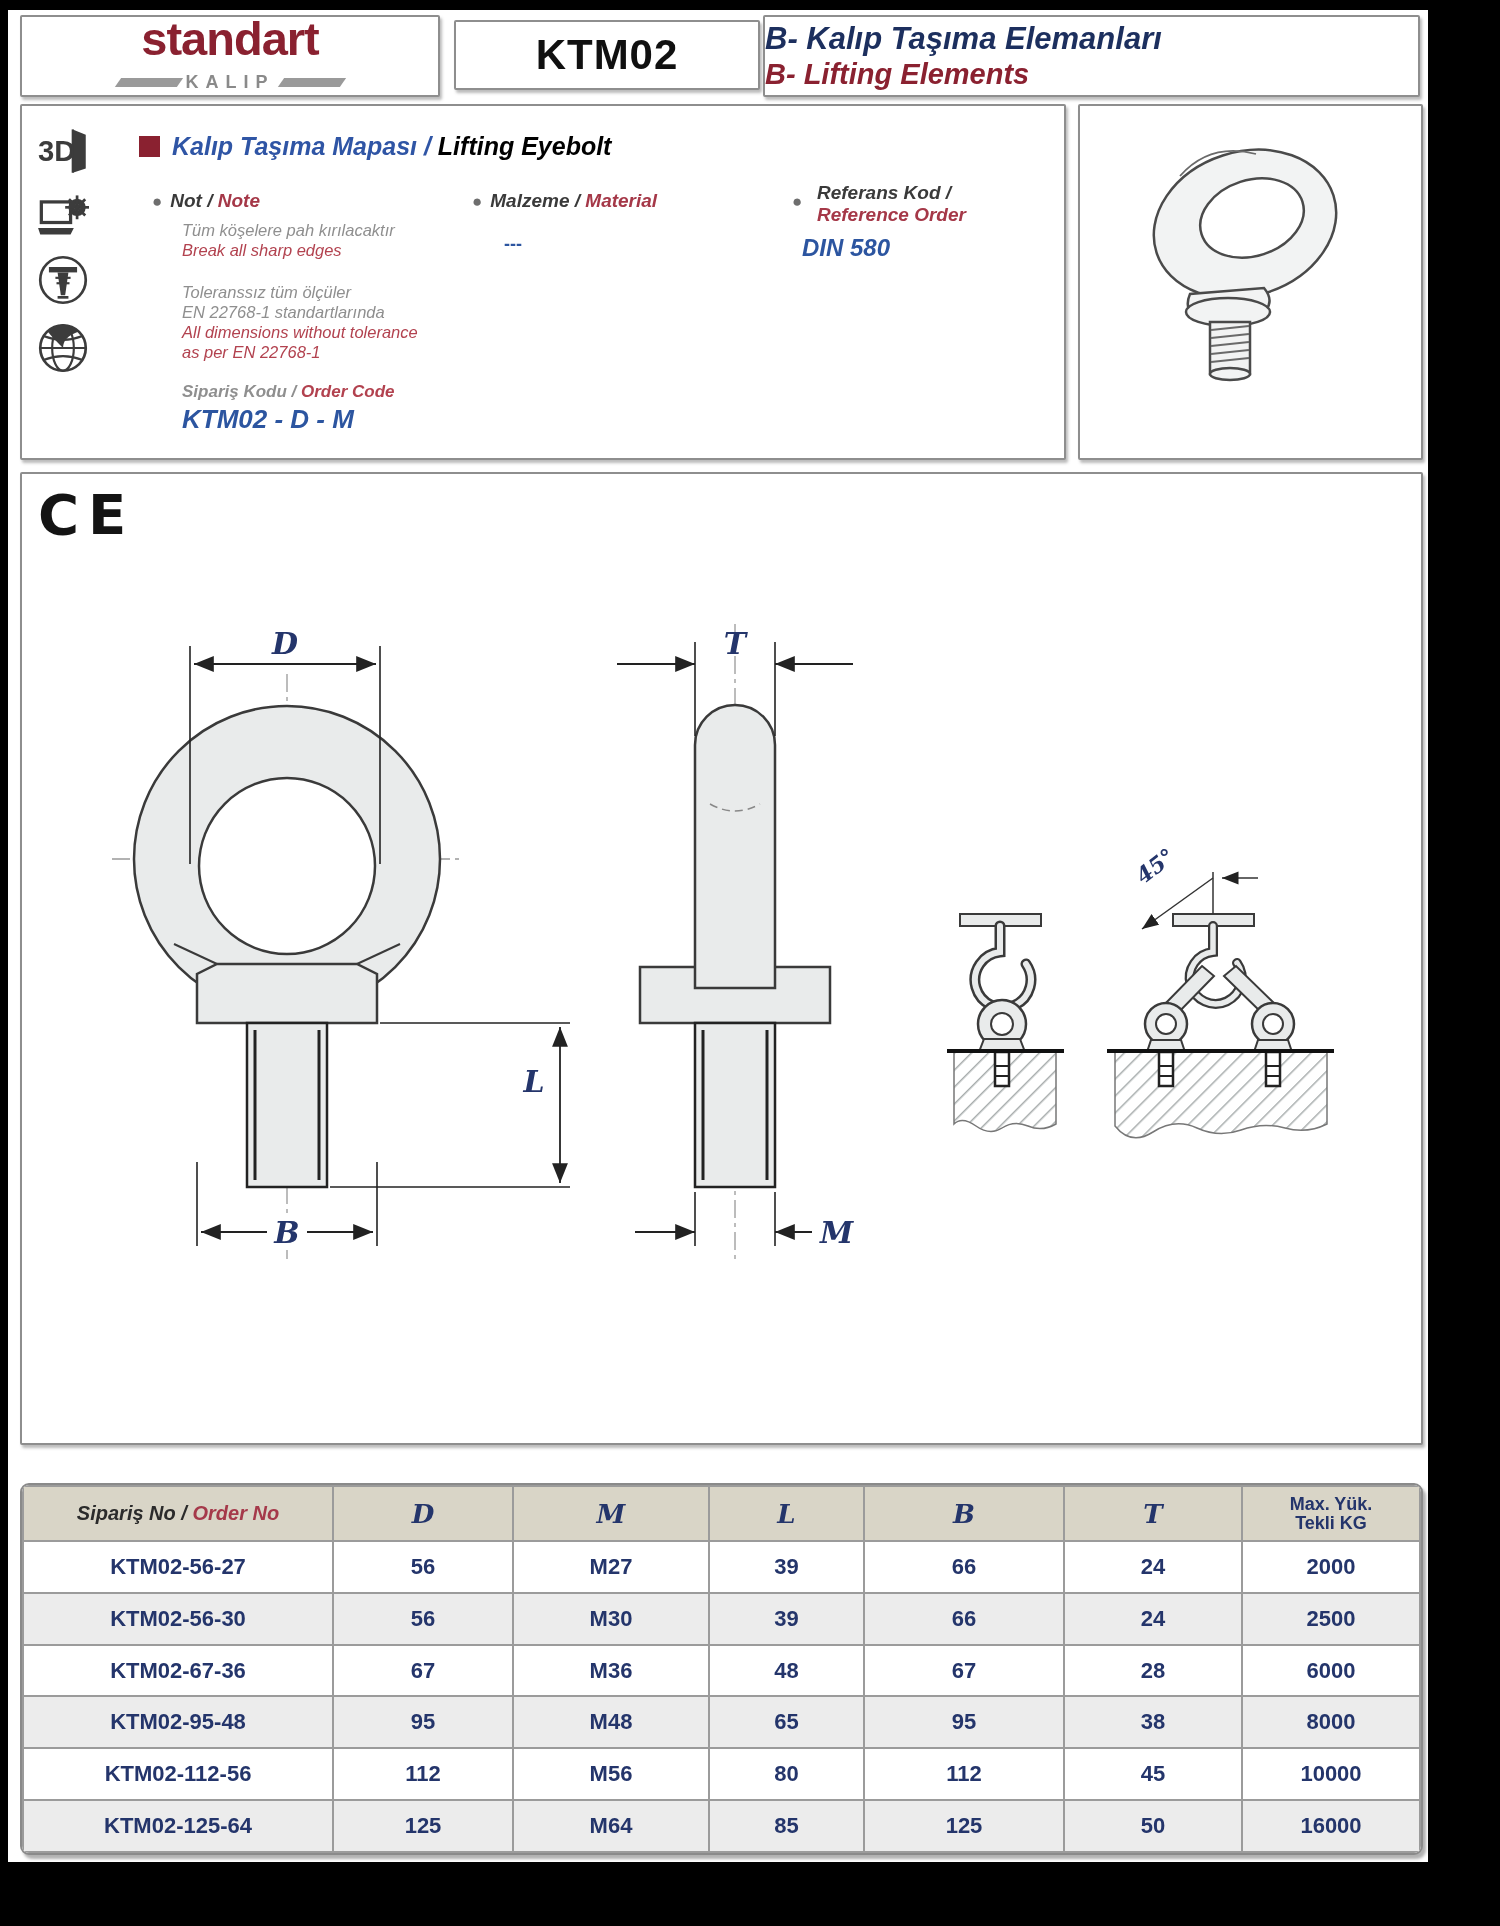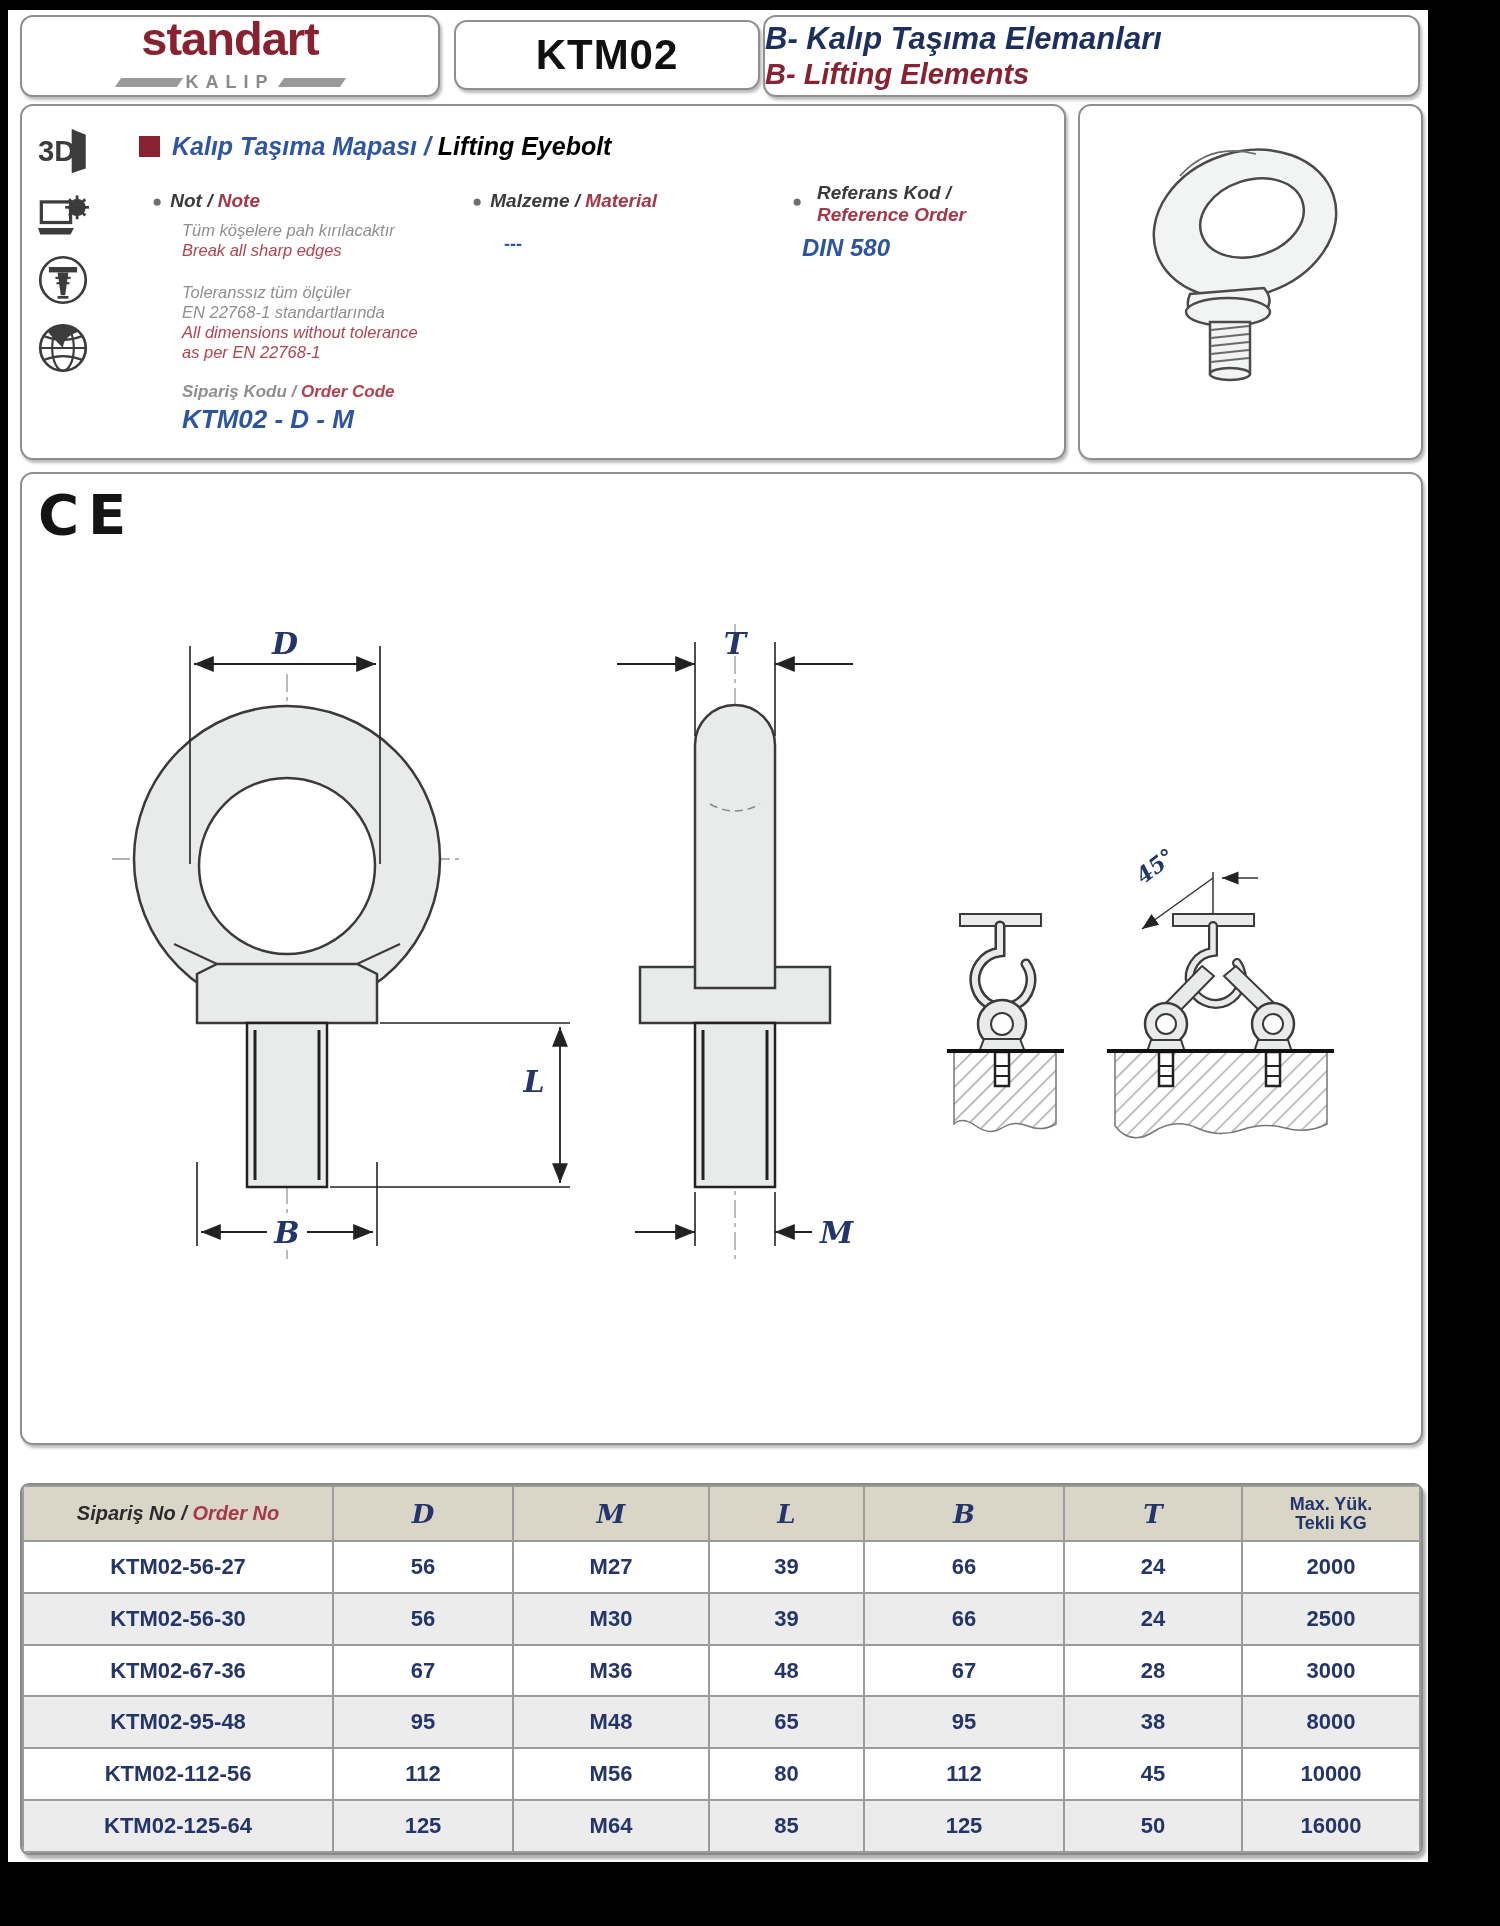--- a/index.html
+++ b/index.html
@@ -1,21 +1,21 @@
 <!DOCTYPE html>
 <html><head>
 <meta charset="utf-8">
 <style>
   html,body{margin:0;padding:0;}
   body{
     width:1500px;height:1926px;background:#000;position:relative;
     font-family:"Liberation Sans", sans-serif;overflow:hidden;
   }
   .page{position:absolute;left:8px;top:10px;width:1420px;height:1852px;background:#fff;}
-  .box{position:absolute;background:#fff;border:2px solid #8e8e8e;border-radius:13px;
+  .box{position:absolute;background:#fff;border:2px solid #8e8e8e;border-radius:2px;
        box-shadow:2px 3px 3px rgba(60,60,60,.35);box-sizing:border-box;}
 
   
   .logo-box{left:12px;top:5px;width:420px;height:82px;display:flex;flex-direction:column;
             align-items:center;justify-content:center;}
   .brand-top{font-size:47px;font-weight:bold;letter-spacing:-1px;color:#8a2130;line-height:40px;}
   .brand-bottom-row{display:flex;align-items:center;gap:6px;margin-top:13px;}
   .lbar{width:62px;height:9px;background:#9a9a9a;transform:skewX(-35deg);}
   .brand-bottom{font-size:18px;font-weight:bold;color:#8a8a8a;letter-spacing:7px;}
   .code-box{left:446px;top:10px;width:306px;height:70px;display:flex;align-items:center;justify-content:center;}
@@ -344,21 +344,21 @@
             <td>24</td>
             <td>2500</td>
           </tr>
           <tr>
             <td>KTM02-67-36</td>
             <td>67</td>
             <td>M36</td>
             <td>48</td>
             <td>67</td>
             <td>28</td>
-            <td>3000</td>
+            <td>6000</td>
           </tr>
           <tr>
             <td>KTM02-95-48</td>
             <td>95</td>
             <td>M48</td>
             <td>65</td>
             <td>95</td>
             <td>38</td>
             <td>8000</td>
           </tr>

